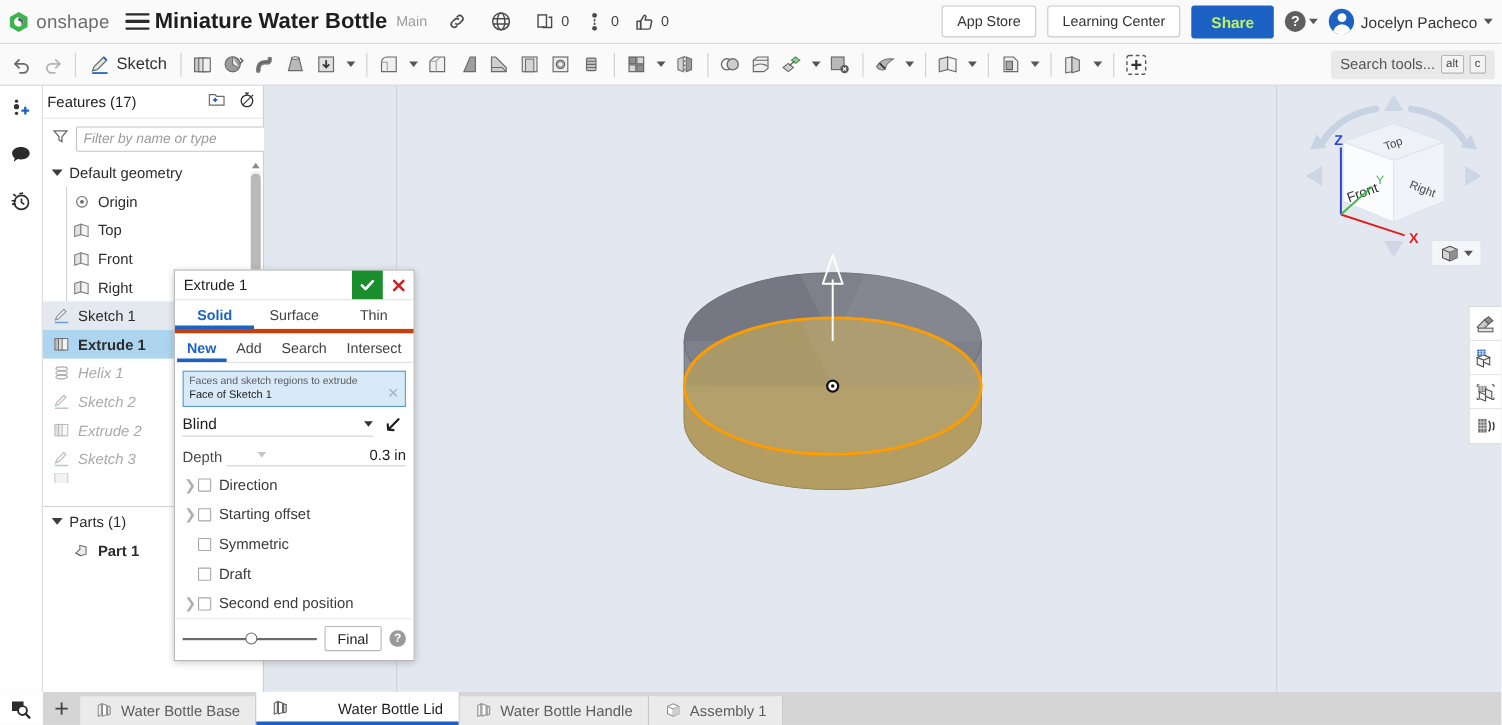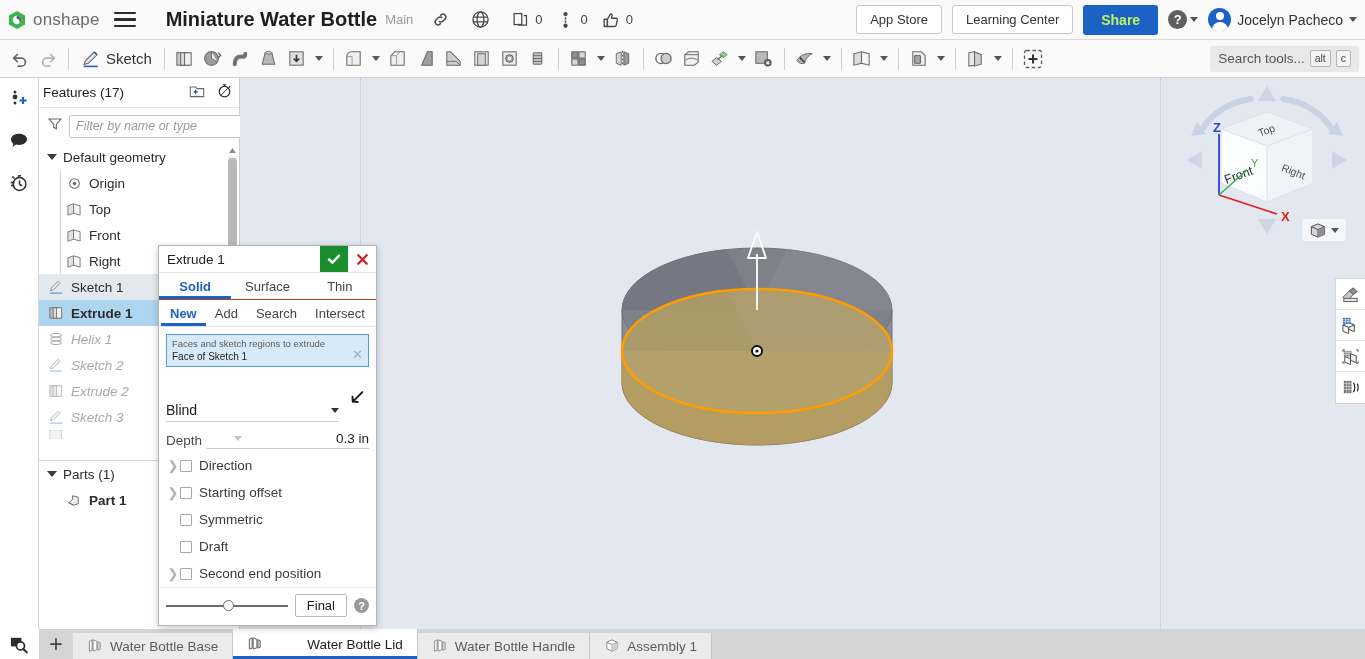--- a/index.html
+++ b/index.html
@@ -21,21 +21,21 @@
   .logo-wrap { display: flex; align-items: center; gap: 6px; padding-left: 7px; }
   .logo-mark { width: 20px; height: 20px; }
   .logo-text { font-size: 17px; color: #6b6b6b; letter-spacing: .2px; }
   .hamburger {
     margin-left: 14px; width: 22px; height: 22px;
     display: flex; flex-direction: column; justify-content: center; gap: 4px;
     cursor: pointer;
   }
   .hamburger i { display: block; height: 2.6px; background: #2b2b2b; border-radius: 1px; }
   .doc-title {
-    margin-left: 30px; font-size: 20px; font-weight: bold; color: #1e1e1e;
+    margin-left: 5px; font-size: 20px; font-weight: bold; color: #1e1e1e;
     white-space: nowrap;
   }
   .ws-name { margin-left: 8px; font-size: 13px; color: #9a9a9a; }
   .tb-icon {
     width: 26px; height: 26px; display: inline-flex; align-items: center;
     justify-content: center; color: #4a4a4a; cursor: pointer;
   }
   .tb-group { display: flex; align-items: center; }
   .count { font-size: 13px; color: #444; margin-left: 2px; margin-right: 10px; }
   .topbar-right { margin-left: auto; display: flex; align-items: center; gap: 10px; padding-right: 8px; }
@@ -173,38 +173,38 @@
     box-shadow: 0 2px 7px rgba(0,0,0,.22); z-index: 40;
   }
   .dlg-head { height: 27px; display: flex; align-items: center; padding-left: 8px;
     border-bottom: 1px solid #e2e2e2; }
   .dlg-title { font-size: 13.5px; color: #1d1d1d; }
   .dlg-head-btns { margin-left: auto; display: flex; height: 100%; align-items: stretch; }
   .ok-btn { width: 28px; background: #1a8e2d; display: flex; align-items: center;
     justify-content: center; cursor: pointer; }
   .x-btn { width: 28px; display: flex; align-items: center; justify-content: center;
     cursor: pointer; color: #cc2026; font-size: 17px; font-weight: bold; }
-  .dlg-tabs1 { display: flex; border-bottom: 1px solid #c2410c; }
+  .dlg-tabs1 { display: flex; border-bottom: 4px solid #c2410c; }
   .dlg-tabs1 > div { flex: 1; text-align: center; font-size: 13px; color: #444;
     padding: 6px 0 5px; cursor: pointer; }
   .dlg-tabs1 > div.act { color: #1b62c4; font-weight: bold; box-shadow: inset 0 -3px 0 #1b62c4; }
   .dlg-tabs2 { display: flex; border-bottom: 1px solid #e0e0e0; padding-left: 2px; }
   .dlg-tabs2 > div { font-size: 13px; color: #444; padding: 6px 9px 5px; cursor: pointer; }
   .dlg-tabs2 > div.act { color: #1b62c4; font-weight: bold; box-shadow: inset 0 -3px 0 #1b62c4; text-align: right; }
   .dlg-body { padding: 7px 7px 0; }
   .sel-box {
     border: 1px solid #5a9ad1; background: #d8eaf8; padding: 3px 5px 4px;
     position: relative;
   }
   .sel-cap { font-size: 9.5px; color: #5b5b5b; line-height: 1.3; }
   .sel-val { font-size: 10px; color: #1d1d1d; margin-top: 1px; }
   .sel-x { position: absolute; right: 5px; bottom: 4px; color: #9cb3c3; font-size: 13px; cursor: pointer; }
   .blind-row { display: flex; align-items: center; margin-top: 7px; }
   .blind-sel { flex: 1; display: flex; align-items: center; border-bottom: 1px solid #cecece;
-    padding-bottom: 3px; cursor: pointer; margin-top: 28px; }
+    padding-bottom: 3px; cursor: pointer; }
   .blind-txt { font-size: 14px; color: #1d1d1d; }
   .blind-caret { margin-left: auto; width: 0; height: 0; border-left: 4px solid transparent;
     border-right: 4px solid transparent; border-top: 5px solid #333; }
   .flip-ic { width: 26px; display: flex; align-items: center; justify-content: center;
     cursor: pointer; margin-left: 4px; }
   .depth-row { display: flex; align-items: center; margin-top: 9px; padding-bottom: 3px; }
   .depth-lbl { font-size: 13.5px; color: #4a4a4a; }
   .depth-field { flex: 1; margin-left: 4px; border-bottom: 1px solid #cecece;
     display: flex; align-items: center; justify-content: flex-end; padding-bottom: 2px; }
   .depth-val { font-size: 13.5px; color: #1d1d1d; }

